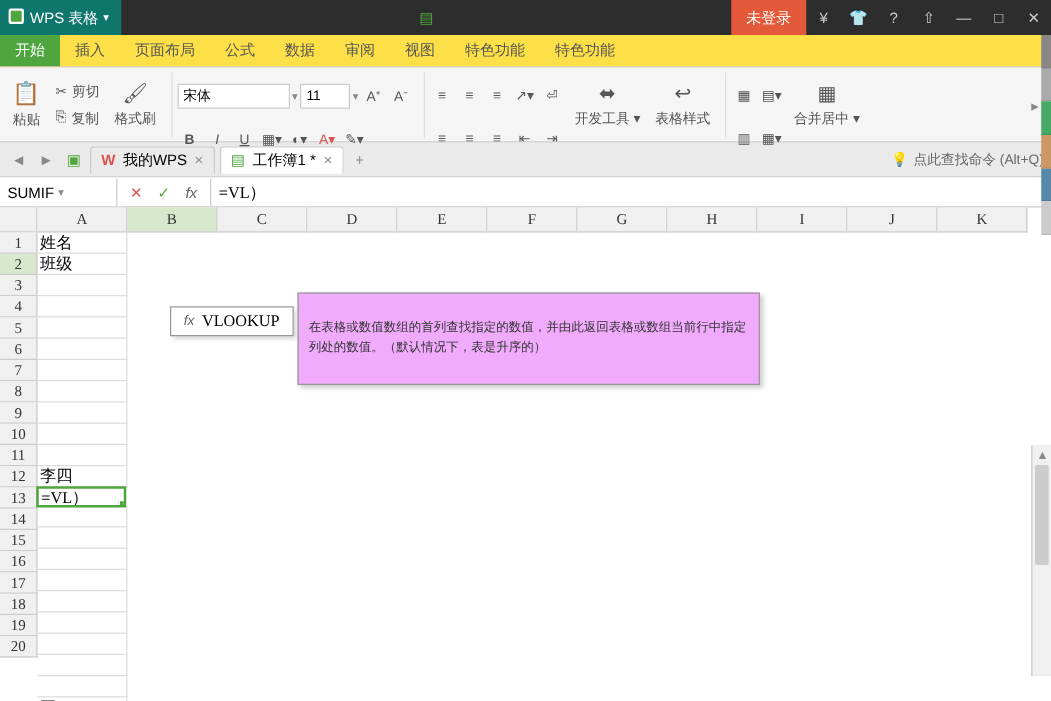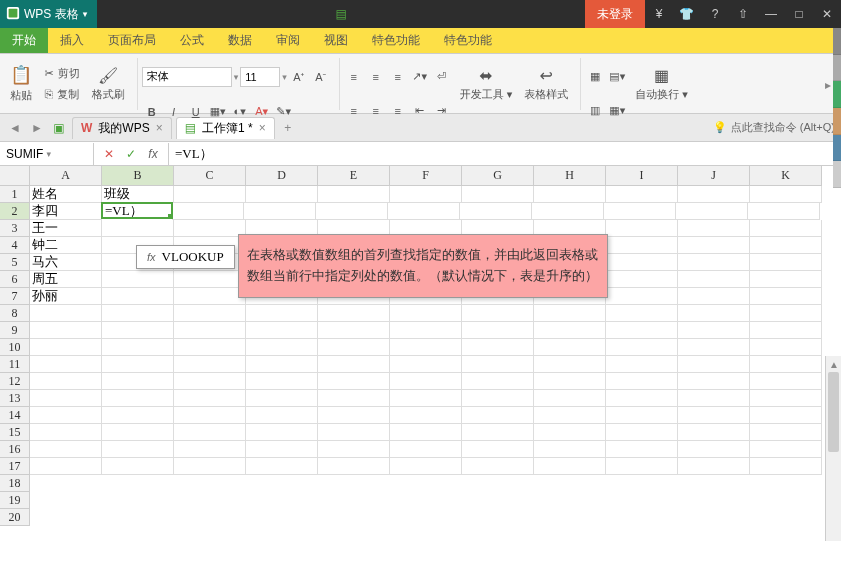--- a/index.html
+++ b/index.html
@@ -49,28 +49,28 @@
 
 .sheet-area { display: flex; height: 375px; position: relative; }
 .corner-box { width: 30px; height: 20px; background: #f0f0f0; border-right: 1px solid #ccc; border-bottom: 1px solid #ccc; position: absolute; left: 0; top: 0; }
 .col-headers { position: absolute; left: 30px; top: 0; height: 20px; display: flex; }
 .col-h { width: 72px; height: 20px; background: #f0f0f0; border-right: 1px solid #ccc; border-bottom: 1px solid #ccc; display: flex; align-items: center; justify-content: center; font-size: 12px; color: #333; font-family: "Times New Roman", serif; }
 .col-h.active { background: #d8e8cc; }
 .row-headers { position: absolute; left: 0; top: 20px; width: 30px; }
 .row-h { height: 17px; background: #f0f0f0; border-right: 1px solid #ccc; border-bottom: 1px solid #ccc; display: flex; align-items: center; justify-content: center; font-size: 12px; color: #333; font-family: "Times New Roman", serif; }
 .row-h.active { background: #d8e8cc; }
 .grid { position: absolute; left: 30px; top: 20px; }
-.g-row { display: flex; }
+.g-row { display: flex; flex-direction: column; }
 .cell { width: 72px; height: 17px; border-right: 1px solid #ddd; border-bottom: 1px solid #ddd; font-size: 13px; font-family: SimSun, serif; padding: 0 2px; display: flex; align-items: center; overflow: hidden; white-space: nowrap; }
 .cell.active-cell { border: 2px solid #4fa63f; margin: -1px; position: relative; z-index: 2; }
 .cell.active-cell::after { content: ''; position: absolute; right: -3px; bottom: -3px; width: 5px; height: 5px; background: #4fa63f; border: 1px solid #fff; }
 
 .suggest { position: absolute; left: 136px; top: 245px; background: #fff; border: 1px solid #999; box-shadow: 2px 2px 4px rgba(0,0,0,0.2); z-index: 10; padding: 3px 10px; display: flex; align-items: center; gap: 6px; font-size: 13px; }
 .suggest .fx { font-style: italic; font-size: 11px; color: #666; }
-.tooltip { position: absolute; left: 238px; top: 234px; width: 370px; background: #fca5a5; border: 1px solid #999; box-shadow: 2px 2px 4px rgba(0,0,0,0.2); z-index: 10; padding: 10px 8px; font-size: 13px; line-height: 1.6; color: #333; }
+.tooltip { position: absolute; left: 238px; top: 234px; width: 370px; background: #f0abfc; border: 1px solid #999; box-shadow: 2px 2px 4px rgba(0,0,0,0.2); z-index: 10; padding: 20px 8px; font-size: 10px; line-height: 1.6; color: #333; }
 
 .vscroll { position: absolute; right: 0; top: 190px; width: 16px; bottom: 0; background: #f0f0f0; border-left: 1px solid #ccc; }
 .vscroll-thumb { position: absolute; top: 16px; left: 2px; right: 2px; height: 80px; background: #ccc; border-radius: 2px; }
 .scroll-arrow { width: 16px; height: 16px; display: flex; align-items: center; justify-content: center; color: #888; font-size: 10px; }
 
 .side-strip { position: absolute; right: 0; top: 28px; width: 8px; height: 160px; display: flex; flex-direction: column; }
 .strip-item { flex: 1; border-bottom: 1px solid rgba(0,0,0,0.1); }
 </style>
 </head>
 <body>
@@ -191,21 +191,21 @@
         <div class="mini-btn">▦</div>
         <div class="mini-btn">▤▾</div>
       </div>
       <div class="font-row">
         <div class="mini-btn">▥</div>
         <div class="mini-btn">▦▾</div>
       </div>
     </div>
     <div class="ribbon-btn">
       <span style="font-size:16px">▦</span>
-      <span><span>自动换行</span> ▾</span>
+      <span><span>合并居中</span> ▾</span>
     </div>
   </div>
   <div class="ribbon-arrow">▸</div>
 </div>
 
 <div class="tabbar">
   <div class="nav-btn">◄</div>
   <div class="nav-btn">►</div>
   <div class="nav-btn" style="color:#4fa63f">▣</div>
   <div class="doc-tab inactive">

